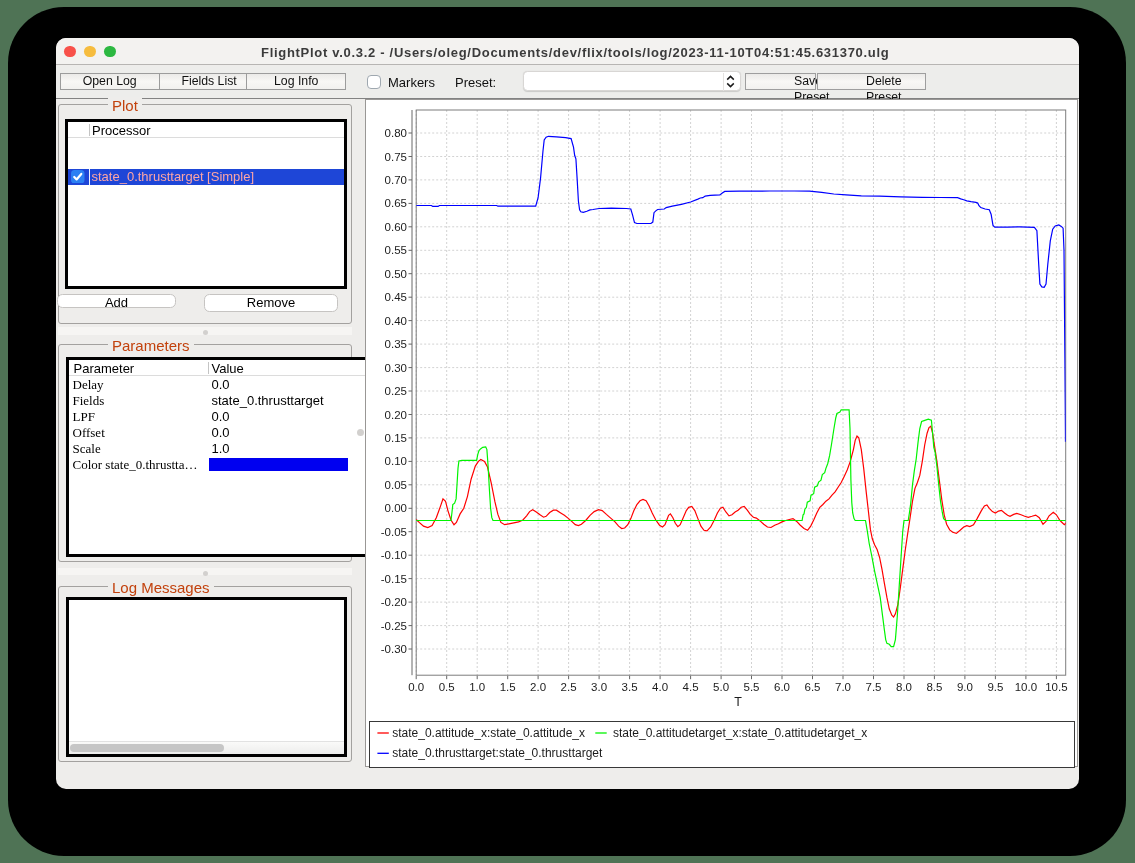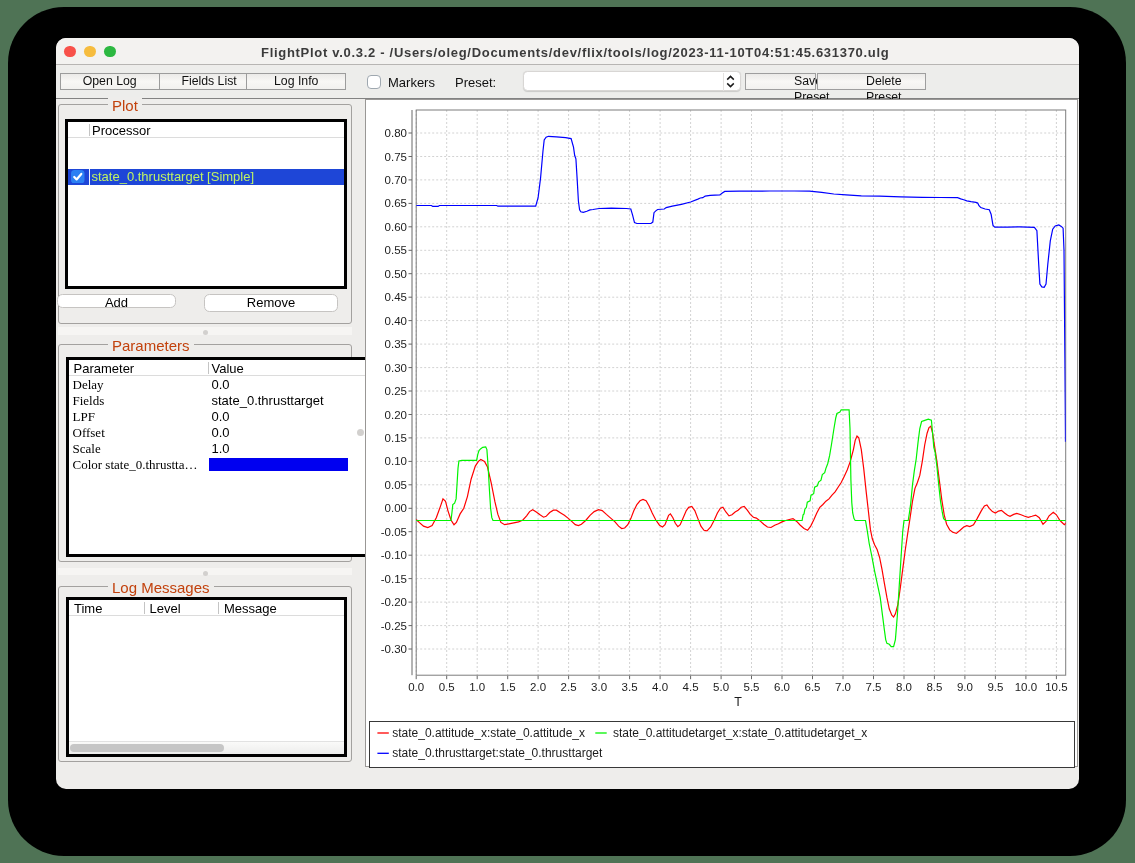--- a/index.html
+++ b/index.html
@@ -15,21 +15,21 @@
 .tlabel { position:absolute; top:9px; font-size:13px; color:#111; }
 .combo { position:absolute; left:466.5px; top:5px; width:218px; height:19.5px; background:#fff; border:1px solid #d8d6d4; border-radius:4.5px; box-shadow:0 0.5px 1px rgba(0,0,0,0.15); }
 .group { position:absolute; border:1px solid #a3a19f; border-radius:3px; }
 .glabel { position:absolute; left:5px; top:-8px; background:#eeedeb; padding:0 4px; font-size:15px; color:#c2410c;margin-left:44px; }
 .ltable { position:absolute; background:#fff; border:3px solid #000000; font-size:13px; }
 .lhead { position:absolute; left:0; top:0; width:100%; height:15.5px; border-bottom:1px solid #dcdcdc; color:#000; }
 .vdiv { position:absolute; top:2px; width:1px; height:12px; background:#c4c4c4; }
 .lrow { position:absolute; left:0; width:100%; height:15.9px; }
 .lrow .cb { position:absolute; left:3.2px; top:0.6px; }
 .lrow .ltext { position:absolute; left:23.5px; top:-0.5px; }
-.lrow.sel { background:#1e46d7; color:#bef264; }
+.lrow.sel { background:#1e46d7; color:#fca5a5; }
 .lrow.sel::after { content:""; position:absolute; left:20.5px; top:0; width:1px; height:100%; background:#eef2ff; }
 .btn { position:absolute; background:#fff; border:1px solid #c6c4c2; border-radius:5.5px; font-size:13px; text-align:center; line-height:16.5px; color:#000; }
 .dot { position:absolute; width:5px; height:5px; border-radius:50%; background:#d2d0ce; }
 .prow { position:absolute; left:0; width:100%; height:16px; }
 .pk { position:absolute; left:3.5px; top:1px;font-family:Liberation Serif, serif; }
 .pv { position:absolute; left:142.5px; top:1px; }
 .colorbar { position:absolute; left:140px; top:1.5px; width:138.5px; height:13px; background:#0000f0; }
 .hscroll { position:absolute; left:0; bottom:0; width:100%; height:13px; background:linear-gradient(#fafaf9,#ededec); border-top:1px solid #e2e2e2; }
 .hthumb { position:absolute; left:1.5px; top:2.2px; width:154px; height:8px; background:#c6c6c6; border-radius:4px; }
 .legend { position:absolute; background:#fff; border:1.2px solid #383838; }
@@ -121,27 +121,20 @@
       <div class="prow" style="top:96px">
         <span class="pk">Color state_0.thrustta…</span>
         <span class="colorbar"></span>
       </div>
 </div>
 <div class="dot" style="left:147px;top:533px"></div>
   <div class="group" style="left:2px;top:548px;width:294px;height:176px">
       <span class="glabel">Log Messages</span>
     </div>
 <div class="ltable" style="left:9.5px;top:559px;width:281.0px;height:160px">
-<div class="lhead">
-        <span style="position:absolute;left:5.5px;top:1px">Time</span>
-        <span style="position:absolute;left:81px;top:1px">Level</span>
-        <span style="position:absolute;left:155.5px;top:1px">Message</span>
-        <span class="vdiv" style="left:75px"></span>
-        <span class="vdiv" style="left:149.9px"></span>
-      </div>
 <div class="hscroll">
         <div class="hthumb"></div>
       </div>
 </div>
 <div class="dot" style="left:300.5px;top:390.5px;width:7px;height:7px"></div>
   <svg style="position:absolute;left:309.0px;top:61.0px" width="713.0" height="668.0" viewBox="0 0 713.0 668.0">
 <rect x="0.5" y="0.5" width="712.0" height="667.0" fill="#ffffff" stroke="#999795"></rect>
 <g stroke="#d2d2d2" stroke-dasharray="2 2" stroke-width="1">
 <line x1="51.2" y1="11" x2="51.2" y2="576.2"></line>
 <line x1="81.7" y1="11" x2="81.7" y2="576.2"></line>

